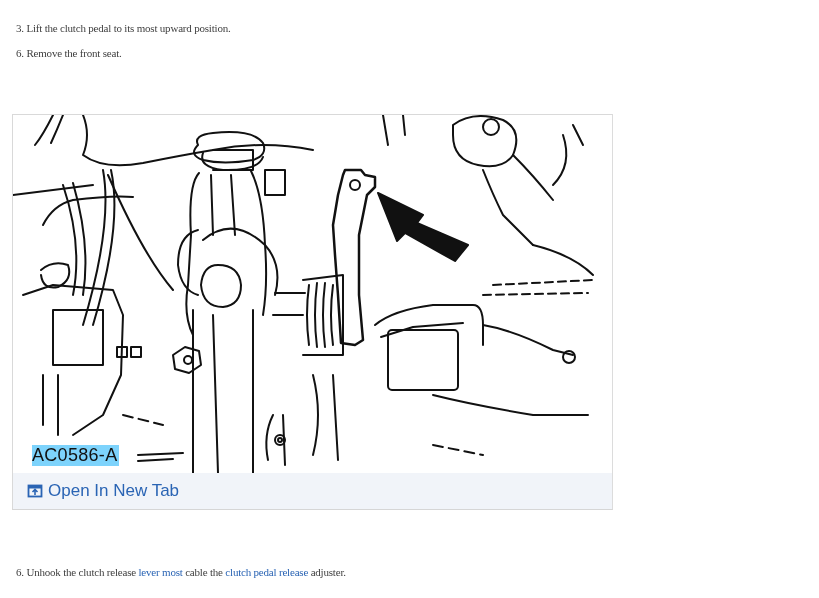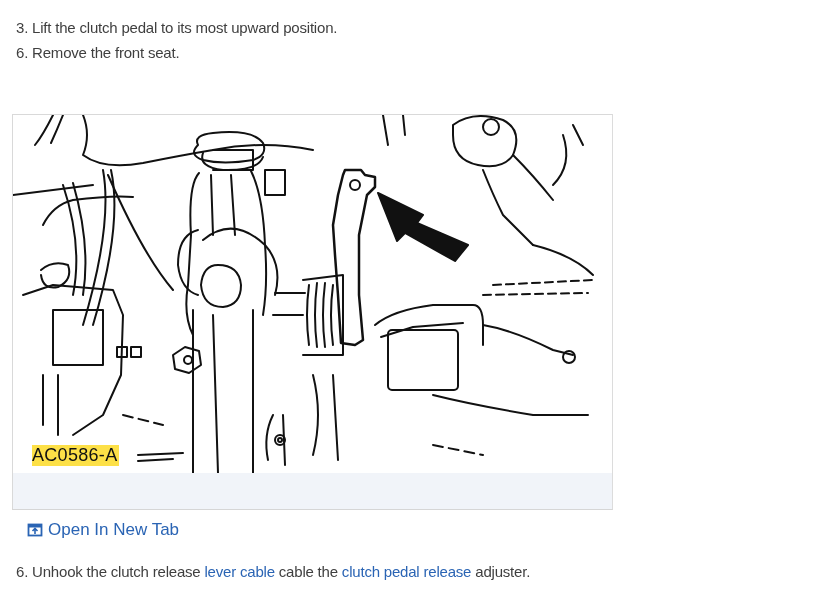--- a/index.html
+++ b/index.html
@@ -1,45 +1,45 @@
 <!DOCTYPE html>
 <html><head>
   <meta charset="utf-8">
   <style>
     html, body { margin: 0; padding: 0; background: #ffffff; }
     body {
       width: 819px; height: 598px; position: relative; overflow: hidden;
       font-family: "Liberation Sans", sans-serif; color: #3d3d3d;
     }
     .step {
-      position: absolute; left: 16px; font-size: 15px; line-height: 22px;
-      color: #3f3f3f; white-space: nowrap; letter-spacing: -0.2px;
+      position: absolute; left: 16px; font-size: 11px; line-height: 22px;
+      color: #3f3f3f; white-space: nowrap; letter-spacing: -0.2px; font-family: Liberation Serif, serif;
     }
     .step a { color: #2a64b4; text-decoration: none; }
     .figure-card {
       position: absolute; left: 12px; top: 114px; width: 601px; height: 396px;
       border: 1px solid #d9d9d9; border-right: 2px solid #dcdcdc; border-bottom: 2px solid #d6d6d6;
       background: #ffffff; box-sizing: border-box;
     }
     .figure-image {
       position: absolute; left: 0; top: 0; width: 599px; height: 358px; overflow: hidden; background: #fff;
     }
     .figure-image svg { display: block; }
     .figure-label {
       position: absolute; left: 19px; top: 330px; font-size: 18px; font-weight: normal;
-      color: #111; letter-spacing: 0.3px; background: #fde047; padding-right: 2px;
+      color: #111; letter-spacing: 0.3px; background: #7dd3fc; padding-right: 2px;
     }
     .figure-footer {
       position: absolute; left: 0; top: 358px; width: 599px; height: 36px; background: #f1f4f9;
     }
     .footer-link {
       position: absolute; top: 8px; font-size: 17px; color: #2a64b4; text-decoration: none;
       display: flex; align-items: center; gap: 5px; cursor: pointer;
     }
-    .footer-link.left { left: 14px; margin-top: 39px; }
+    .footer-link.left { left: 14px; }
     .footer-link.right { right: 6px; }
     .icon { display: inline-block; width: 16px; height: 16px; }
   </style>
 </head>
 <body>
 
 <div class="step" style="top:17px;">3. Lift the clutch pedal to its most upward position.</div>
 <div class="step" style="top:42px;">6. Remove the front seat.</div>
 
 <div class="figure-card">
@@ -123,14 +123,14 @@
           <rect x="1.5" y="2.5" width="13" height="3" fill="#2a64b4"></rect>
           <path d="M8 12 L8 7 M5.5 9 L8 6.5 L10.5 9" stroke="#2a64b4" stroke-width="1.6" fill="none"></path>
         </svg>
       </span>
       <span>Open In New Tab</span>
     </a>
   </div>
 </div>
 
 <div class="step" style="top:561px;">
-  <span>6. Unhook the clutch release </span><a>lever cable</a><span> cable the </span><a>clutch pedal release</a><span> adjuster.</span>
+  <span>6. Unhook the clutch release </span><a>lever most</a><span> cable the </span><a>clutch pedal release</a><span> adjuster.</span>
 </div>
 
 </body></html>

